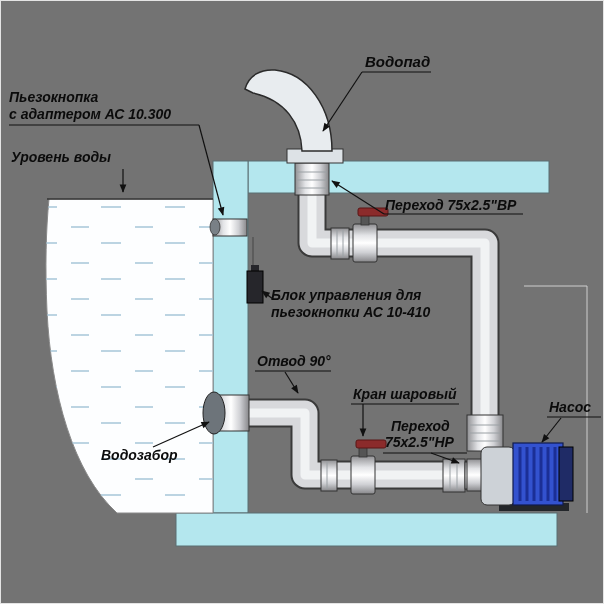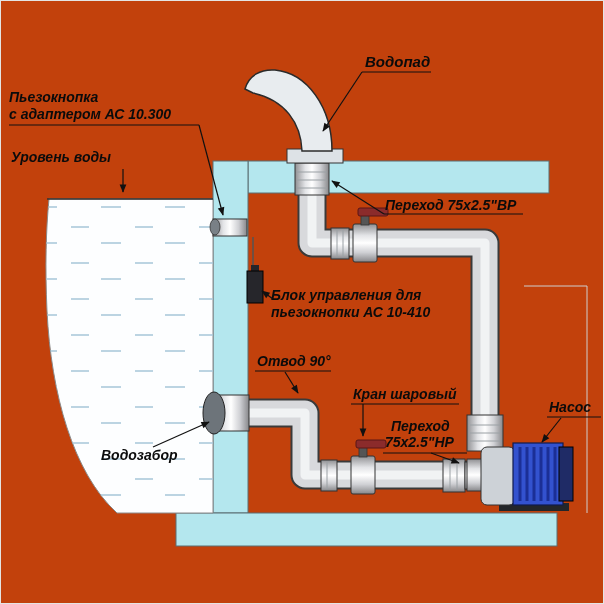--- a/index.html
+++ b/index.html
@@ -1,16 +1,16 @@
 <!DOCTYPE html>
 <html><head>
 <meta charset="utf-8">
 <style>
   html,body{margin:0;padding:0;background:#fff;}
-  #stage{position:relative;width:604px;height:604px;background:#c2410c;border:1px solid #e4e4e4;box-sizing:border-box;overflow:hidden;}
+  #stage{position:relative;width:604px;height:604px;background:#737373;border:1px solid #e4e4e4;box-sizing:border-box;overflow:hidden;}
   svg{display:block;}
   text{font-family:"Liberation Sans",sans-serif;font-style:italic;font-weight:bold;font-size:14px;fill:#0b0b0b;}
   .lbl-lg{font-size:15px;}
   .leader{stroke:#111;stroke-width:1.2;fill:none;}
   .uline{stroke:#111;stroke-width:1.2;}
   .ridge{stroke:#9aa0a4;stroke-width:1;}
 </style>
 </head>
 <body>
 

